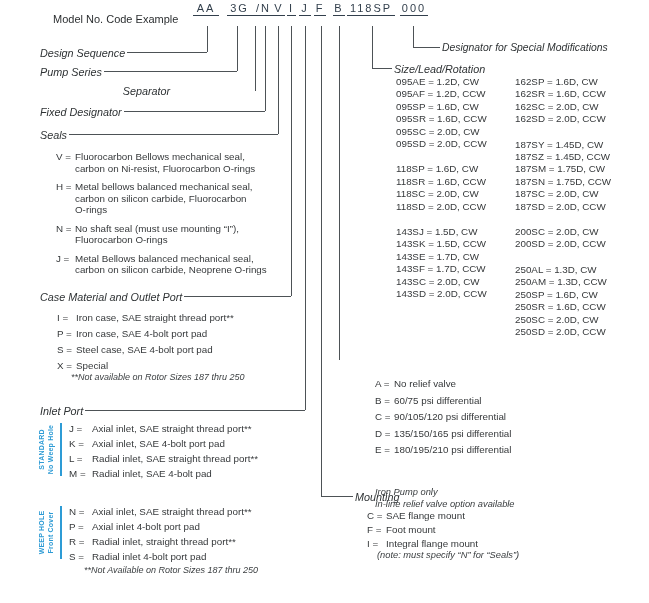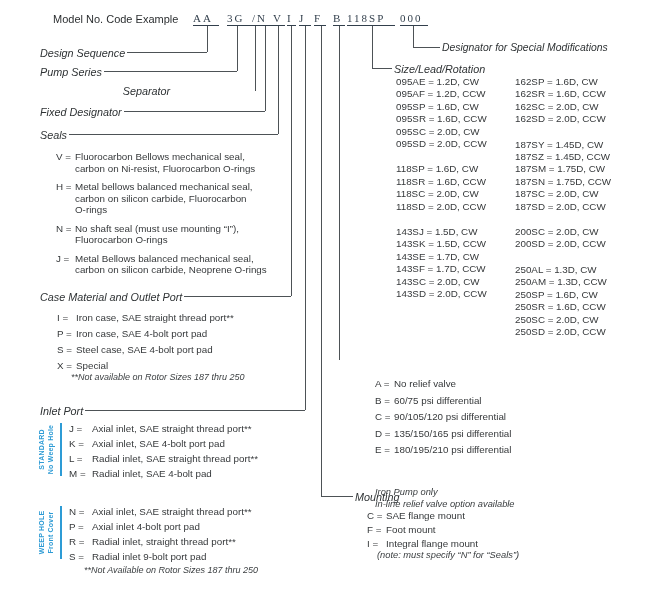--- a/index.html
+++ b/index.html
@@ -7,25 +7,24 @@
     position:relative; width:649px; height:603px; overflow:hidden;
     background:#ffffff; color:var(--text,#36393b);
     font-family:"Liberation Sans", sans-serif;
     padding-left:43px;
   }
   svg.lines { position:absolute; left:0; top:0; }
 
   .title { position:absolute; left:53px; top:13px; font-size:11px; color:#2c2f31; white-space:nowrap; }
 
   .seg {
-    position:absolute; top:12px; height:14px; box-sizing:border-box;
-    text-align:left; font-size:11px; letter-spacing:2px; line-height:13px;
+    position:absolute; top:2px; height:14px; box-sizing:border-box;
+    text-align:center; font-size:11px; letter-spacing:2px; line-height:13px;
     color:var(--code_text,#323f4c); border-bottom:1px solid var(--code_text,#323f4c);
     white-space:nowrap;
-    font-family:Liberation Serif, serif;
   }
 
   .lbl-row { position:absolute; display:flex; align-items:center; height:13px; }
   .lbl { font-style:italic; font-size:10.8px; white-space:nowrap; color:#2e3234; }
   .lbl.sm { font-size:10.4px; }
   .fill { flex:1 1 auto; height:1px; background:var(--line,#4d5256); }
   .fill.fixed { flex:0 0 auto; }
   .lbl-row .lbl { padding:0 2px; }
 
   .item-list { position:absolute; }
@@ -194,21 +193,21 @@
     <div class="item">
       <span class="code">P =</span>
       <span class="txt">Axial inlet 4-bolt port pad</span>
     </div>
     <div class="item">
       <span class="code">R =</span>
       <span class="txt">Radial inlet, straight thread port**</span>
     </div>
     <div class="item">
       <span class="code">S =</span>
-      <span class="txt">Radial inlet 9-bolt port pad</span>
+      <span class="txt">Radial inlet 4-bolt port pad</span>
     </div>
   </div>
   <div class="footnote" style="left:84px;top:565px;">**Not Available on Rotor Sizes 187 thru 250</div>
 
   <div class="lbl-row" style="left:413px;top:41px;width:232px;">
     <span class="fill fixed" style="width:27px;"></span>
     <span class="lbl sm">Designator for Special Modifications</span>
   </div>
   <div class="lbl-row" style="left:372px;top:62px;width:180px;">
     <span class="fill fixed" style="width:20px;"></span>

